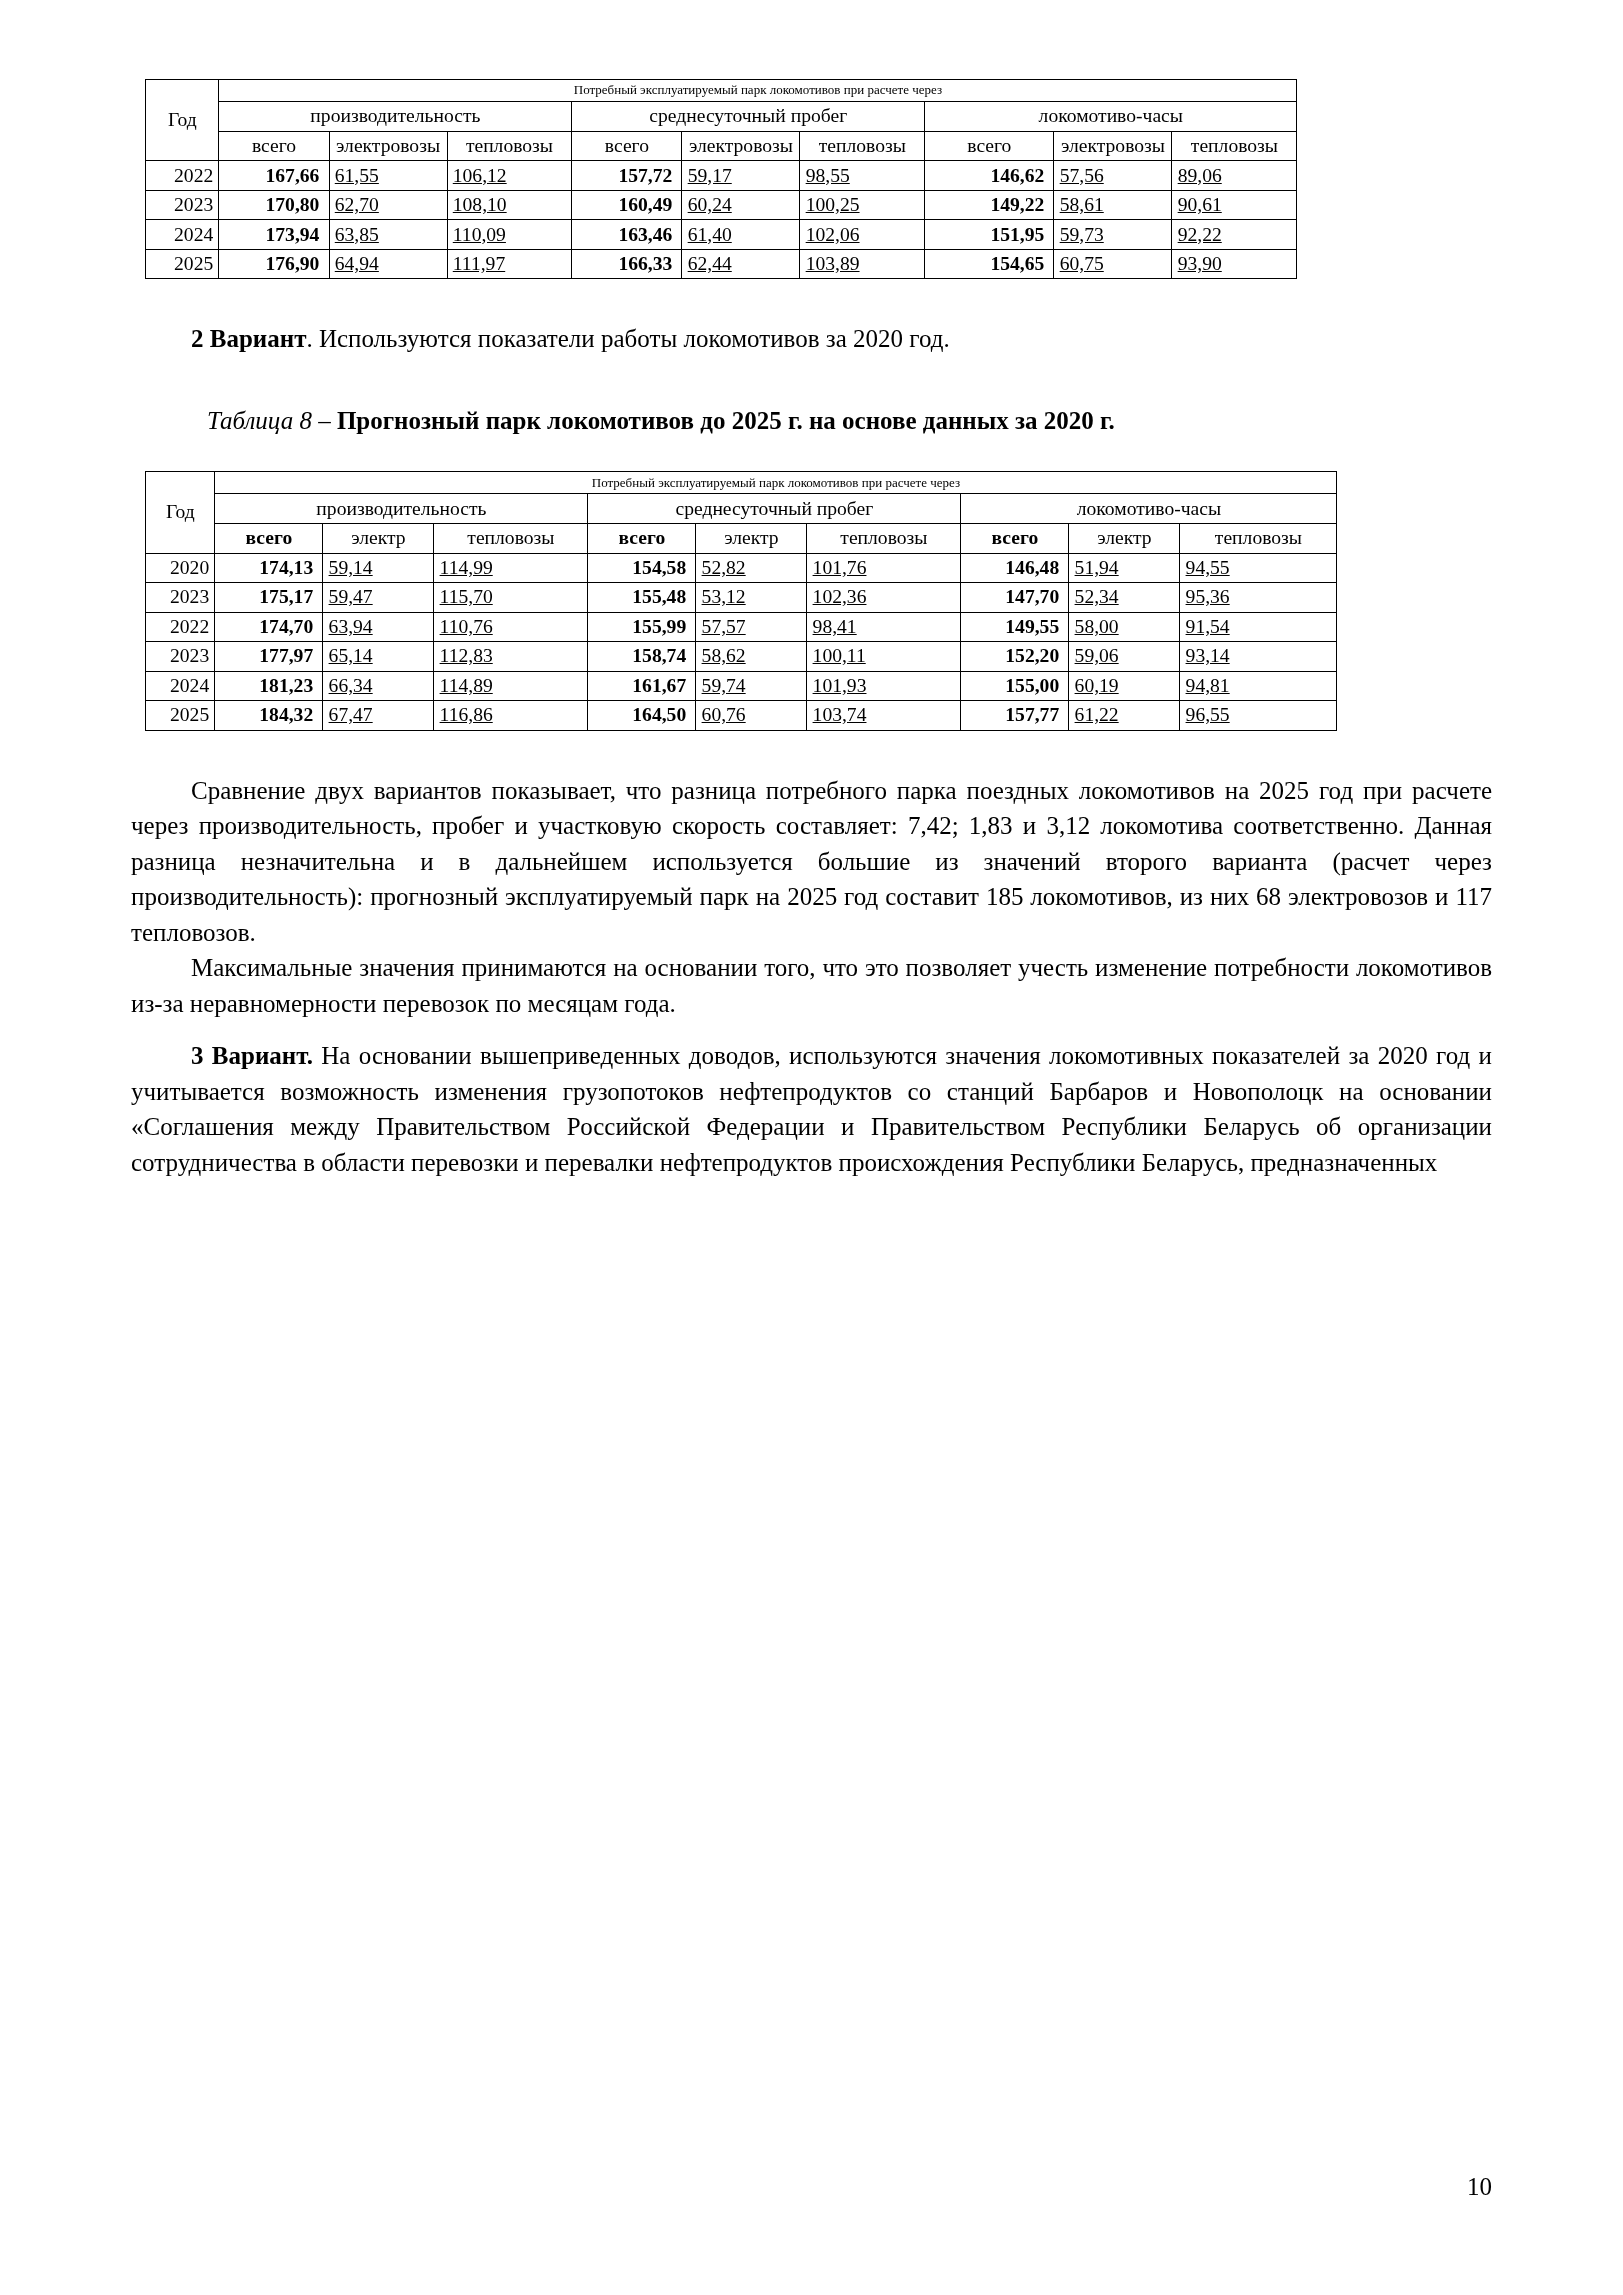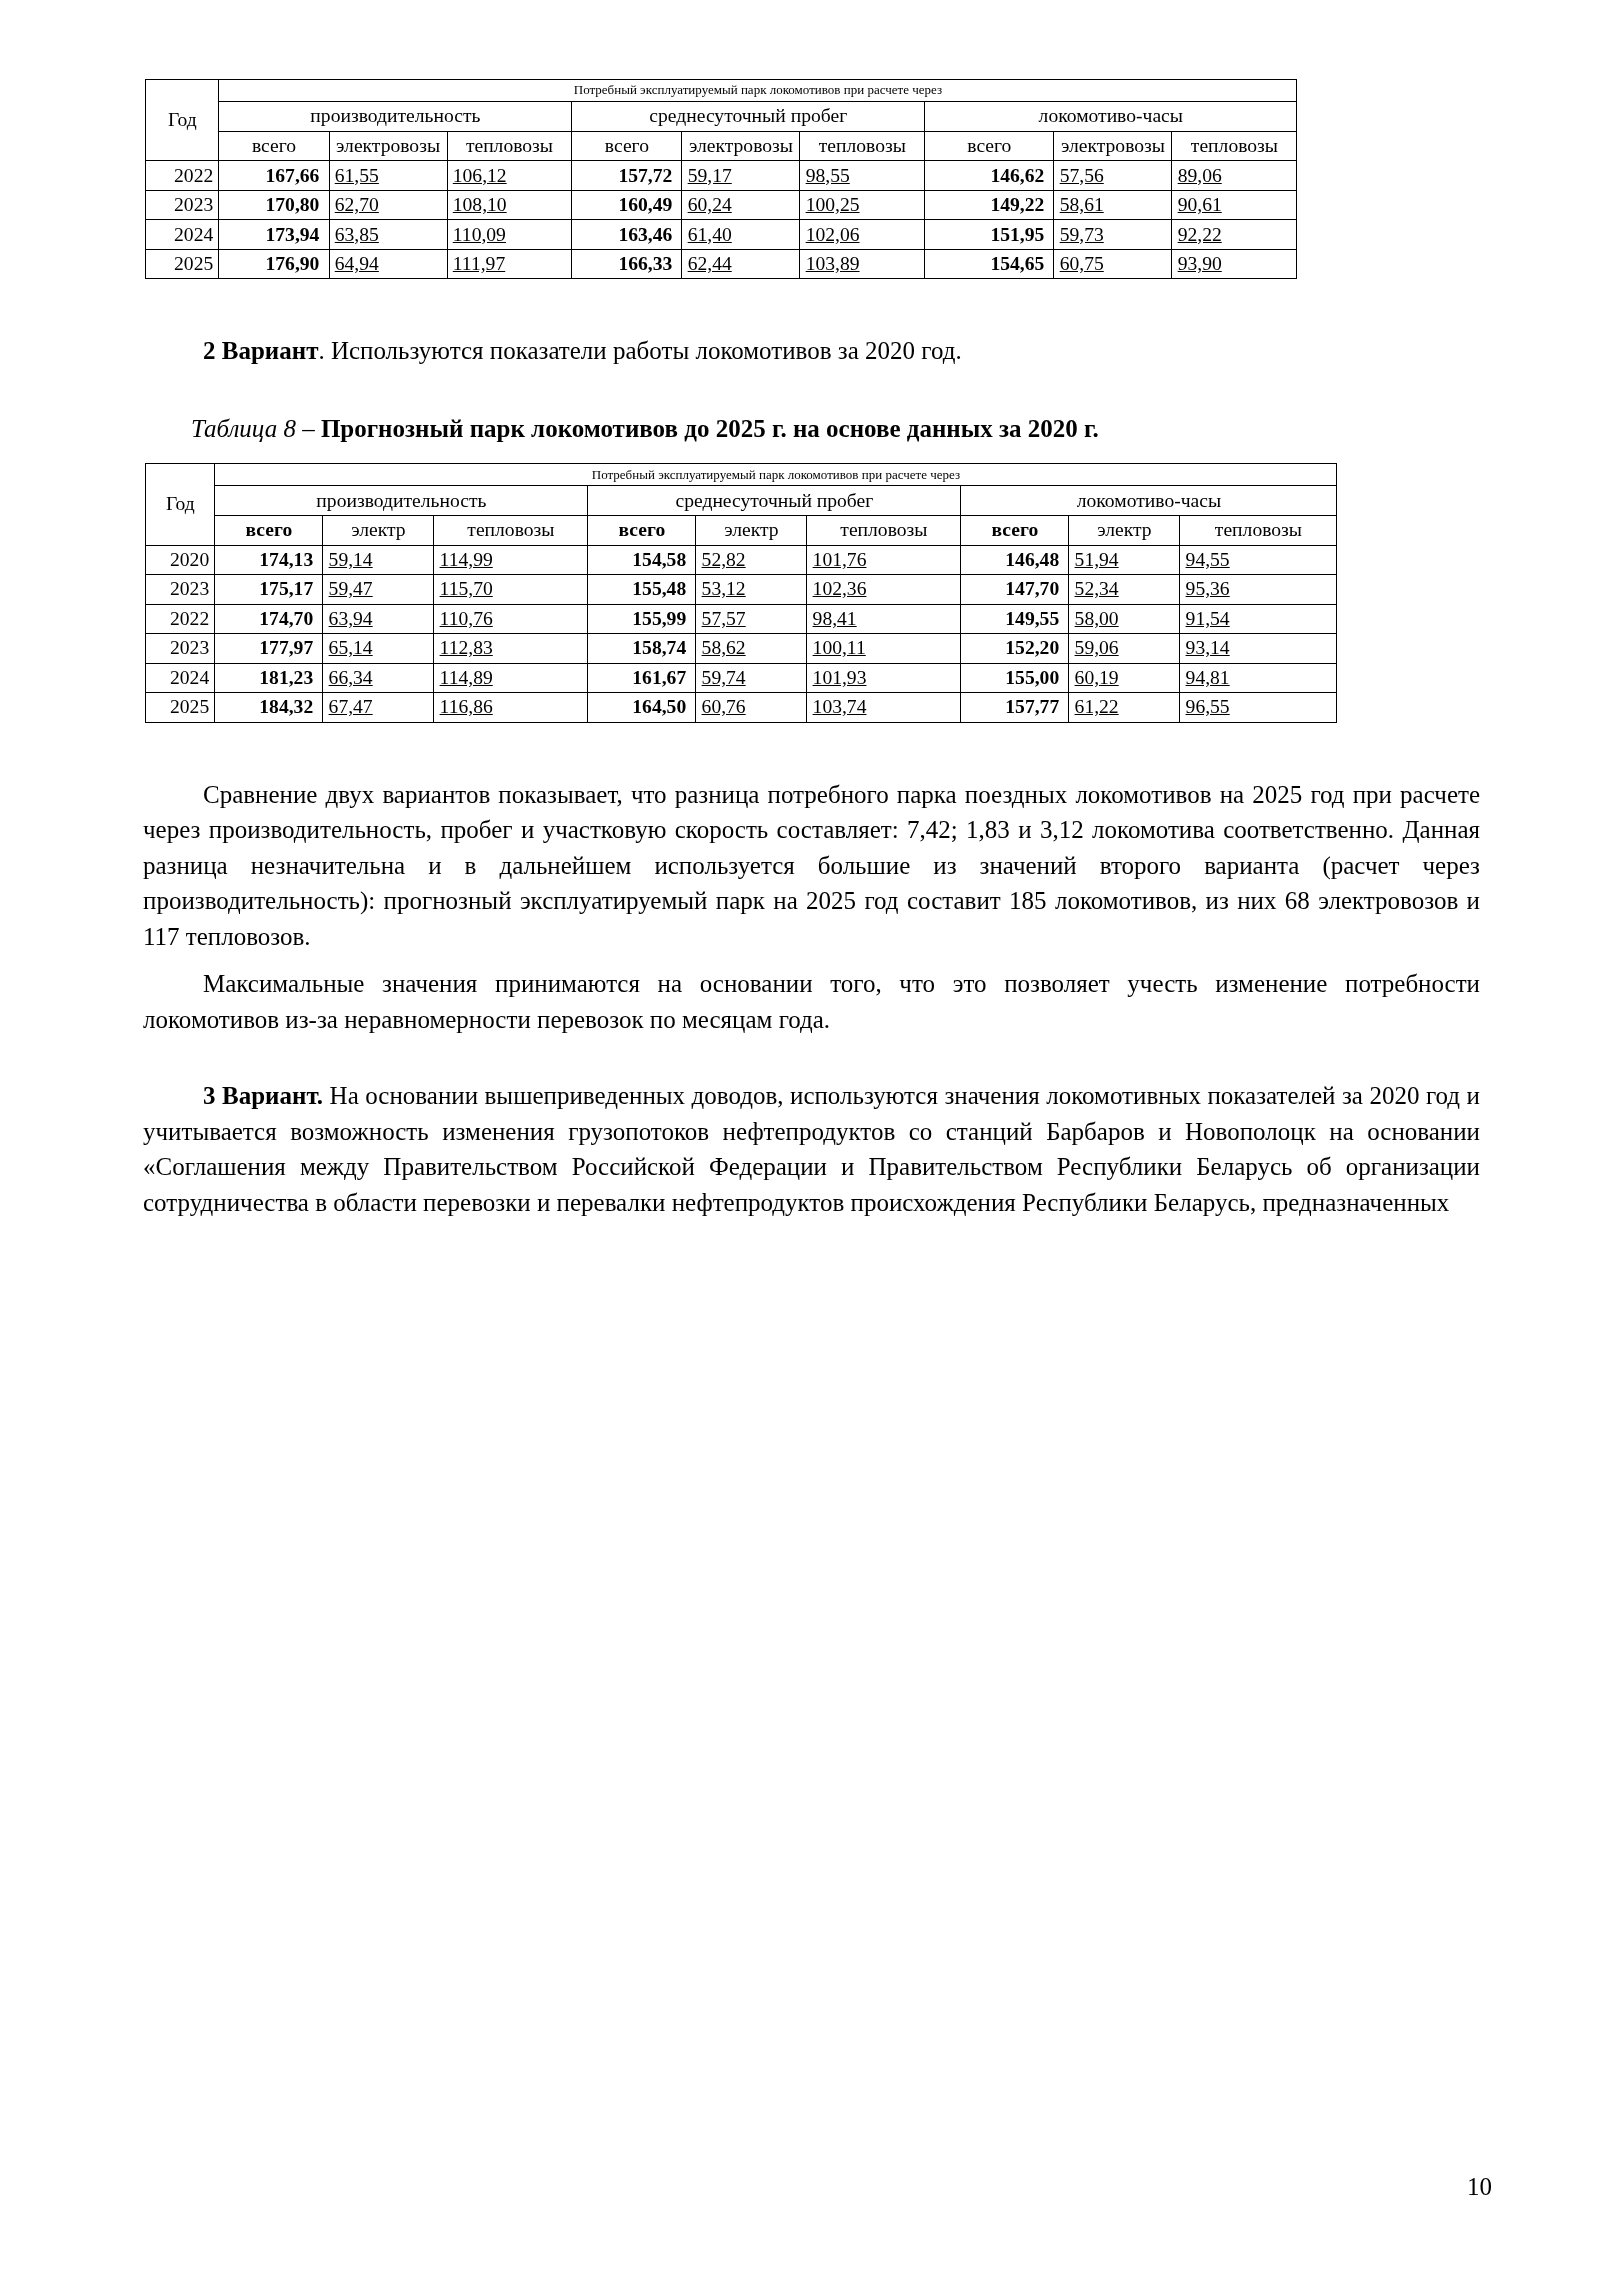--- a/index.html
+++ b/index.html
@@ -64,33 +64,33 @@
   
   #table-7 { width: 1152px; margin-left: 14.4px; }
   #table-8 { width: 1191px; margin-left: 14.4px; }
 
   
   p.body {
     font-size: 25px;
     line-height: 1.42;
     text-align: justify;
     text-justify: inter-word;
-    margin: 12px;
+    margin: 0;
     text-indent: 60px;
     hyphens: none;
   }
   .gap-s { height: 17px; }
   .gap-m { height: 30px; }
   .gap-l { height: 42px; }
 
   .tbl-caption {
     font-size: 25px;
     line-height: 1.42;
     text-align: justify;
-    margin: 0;
+    margin: 16px;
     text-indent: 60px;
   }
   .tbl-caption .ital { font-style: italic; }
   .tbl-caption .bold { font-weight: bold; }
 
   b { font-weight: bold; }
 
   .page-number {
     position: absolute;
     right: 131px;

